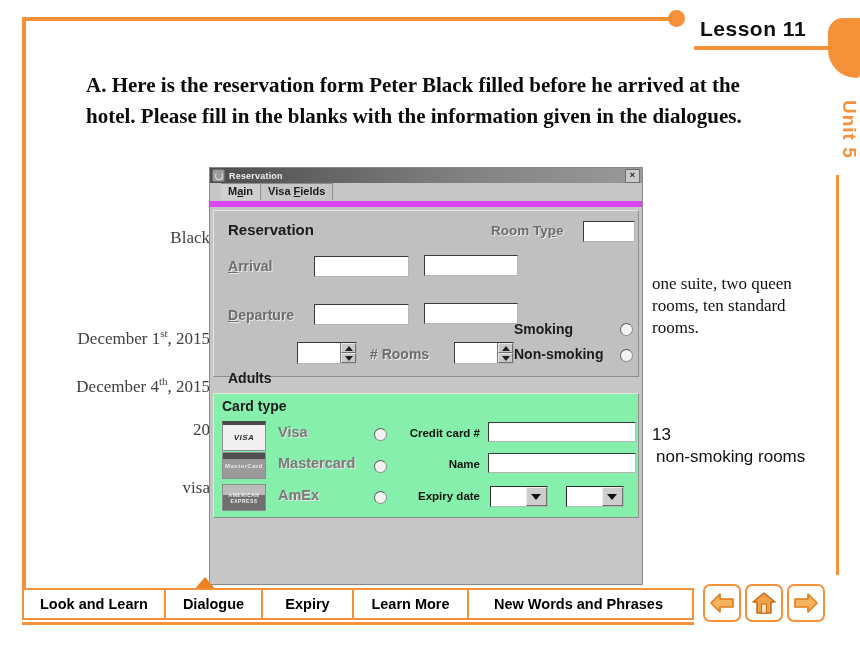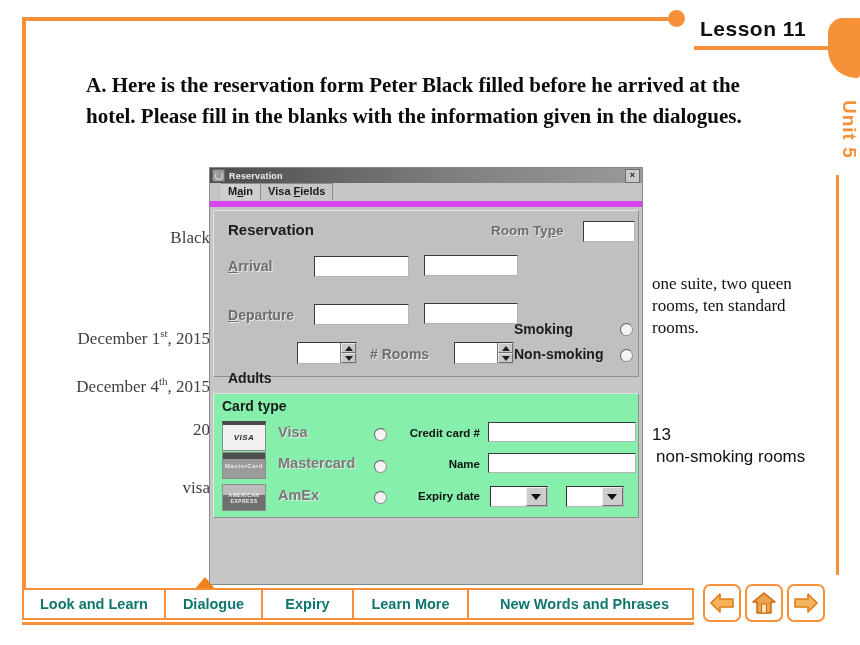--- a/index.html
+++ b/index.html
@@ -513,27 +513,27 @@
     box-sizing: border-box;
   }
   .nav-tab {
     flex: 0 0 auto;
     display: flex;
     align-items: center;
     justify-content: center;
     font-family: "Liberation Sans", sans-serif;
     font-weight: bold;
     font-size: 14.5px;
-    color: #0f766e;
+    color: #000000;
     border-right: 2px solid #F6913A;
     padding: 0 0;
     box-sizing: border-box;
     white-space: nowrap;
   }
-  .nav-tab:last-child { border-right: none; margin-left: 6px; }
+  .nav-tab:last-child { border-right: none; }
   #nav-marker {
     position: absolute;
     left: 194px; top: 577px;
     width: 0; height: 0;
     border-left: 11px solid transparent;
     border-right: 11px solid transparent;
     border-bottom: 13px solid #F0821E;
   }
   #nav-buttons {
     position: absolute;

